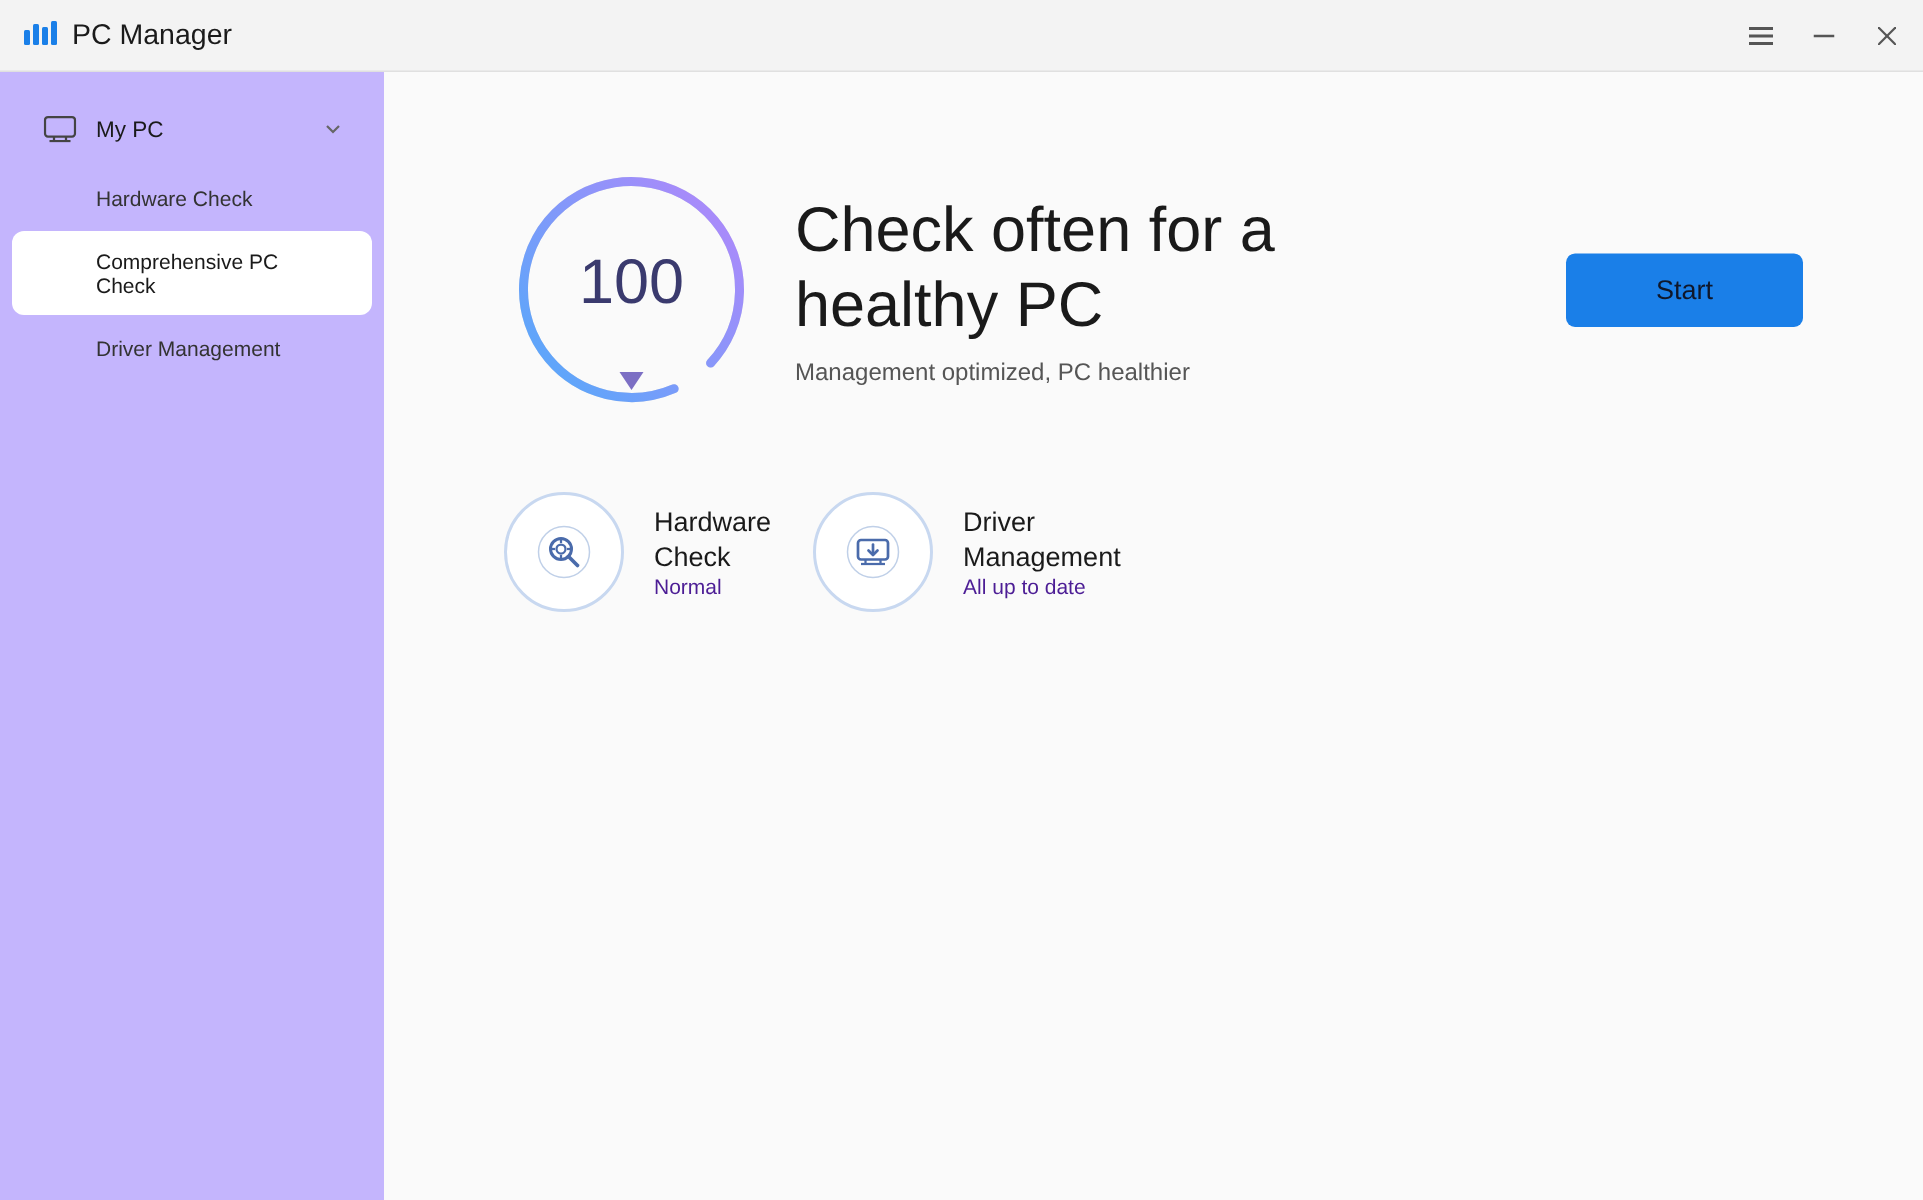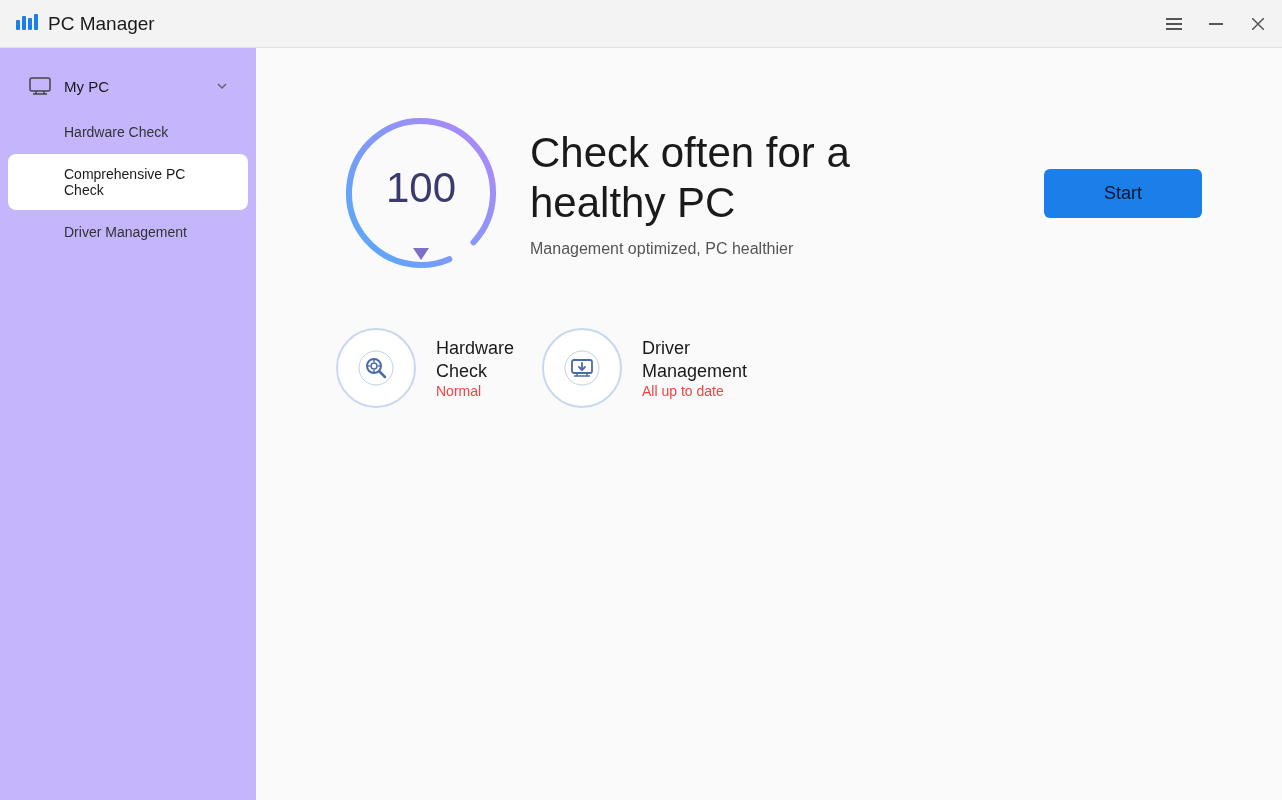--- a/index.html
+++ b/index.html
@@ -209,21 +209,21 @@
     }
     .card-info {}
     .card-title {
       font-size: 18px;
       font-weight: 500;
       color: #1a1a1a;
       line-height: 1.3;
     }
     .card-status {
       font-size: 14px;
-      color: #ef4444;
+      color: #4c1d95;
       margin-top: 0;
     }
   </style>
 </head>
 <body>
 
 <div class="titlebar">
   <div class="titlebar-logo">
     <svg width="24" height="24" viewBox="0 0 24 24" fill="none">
       <rect x="2" y="8" width="4" height="10" rx="1" fill="#1a7fe8"></rect>

